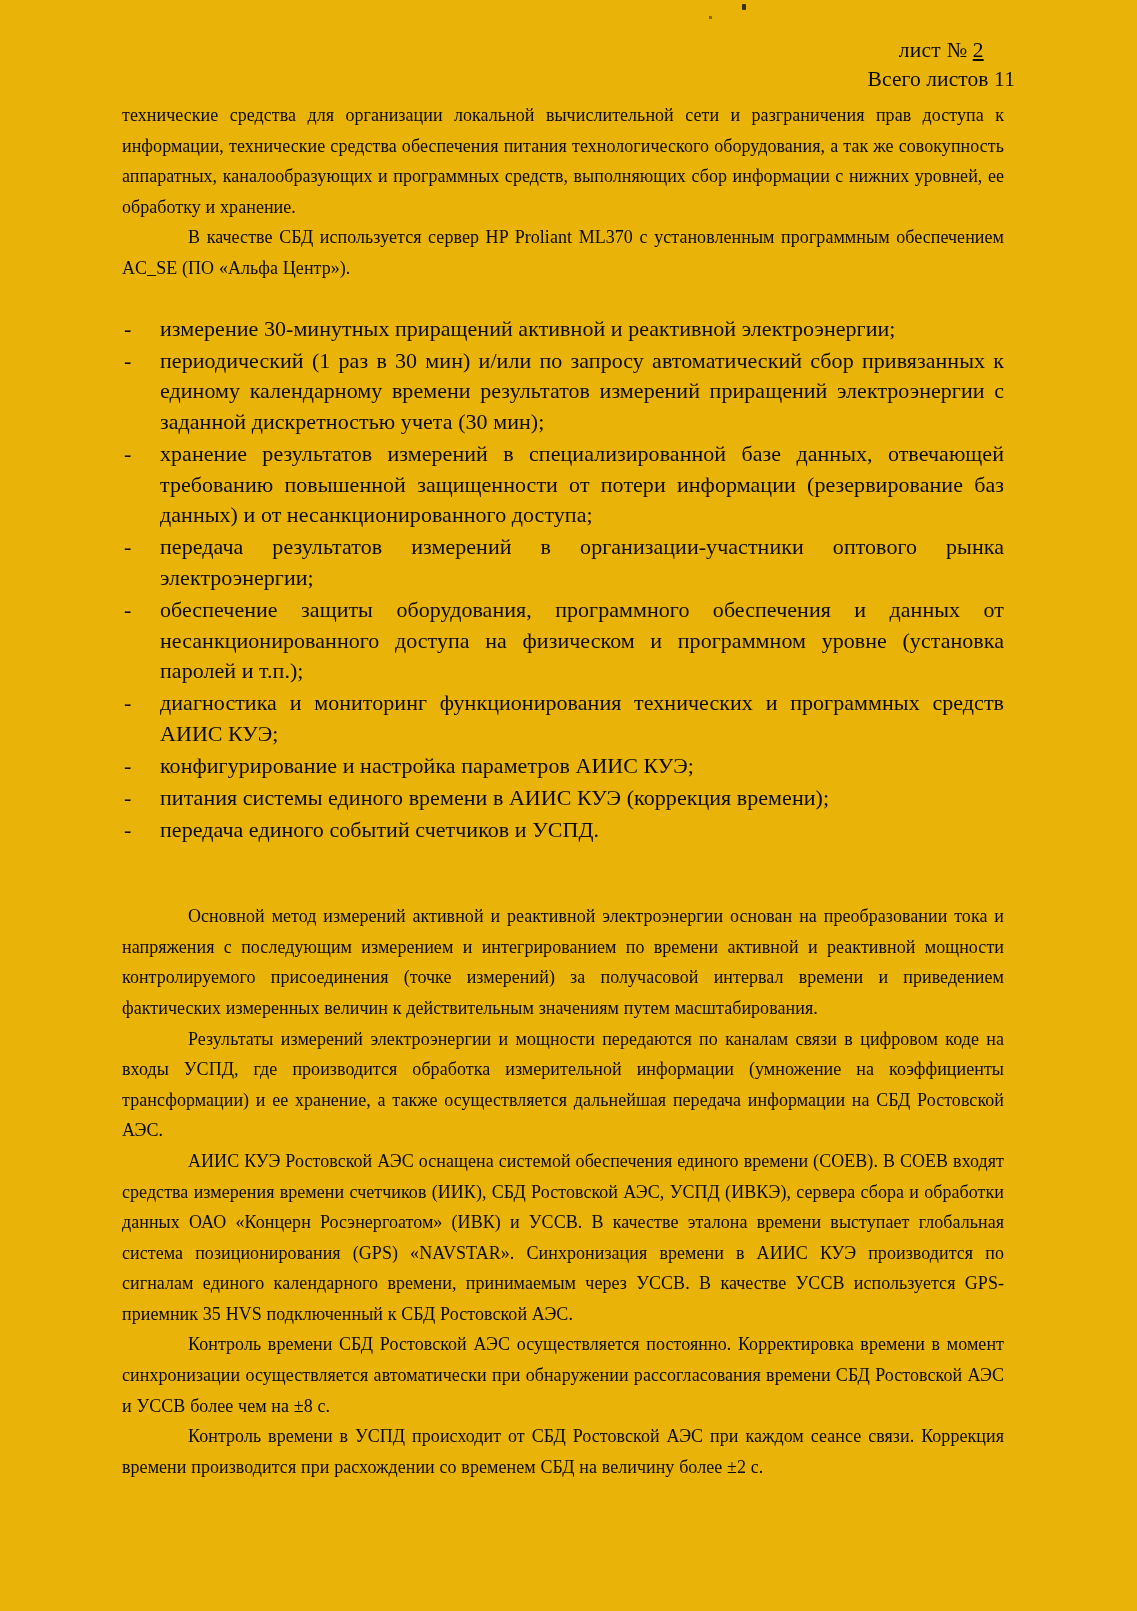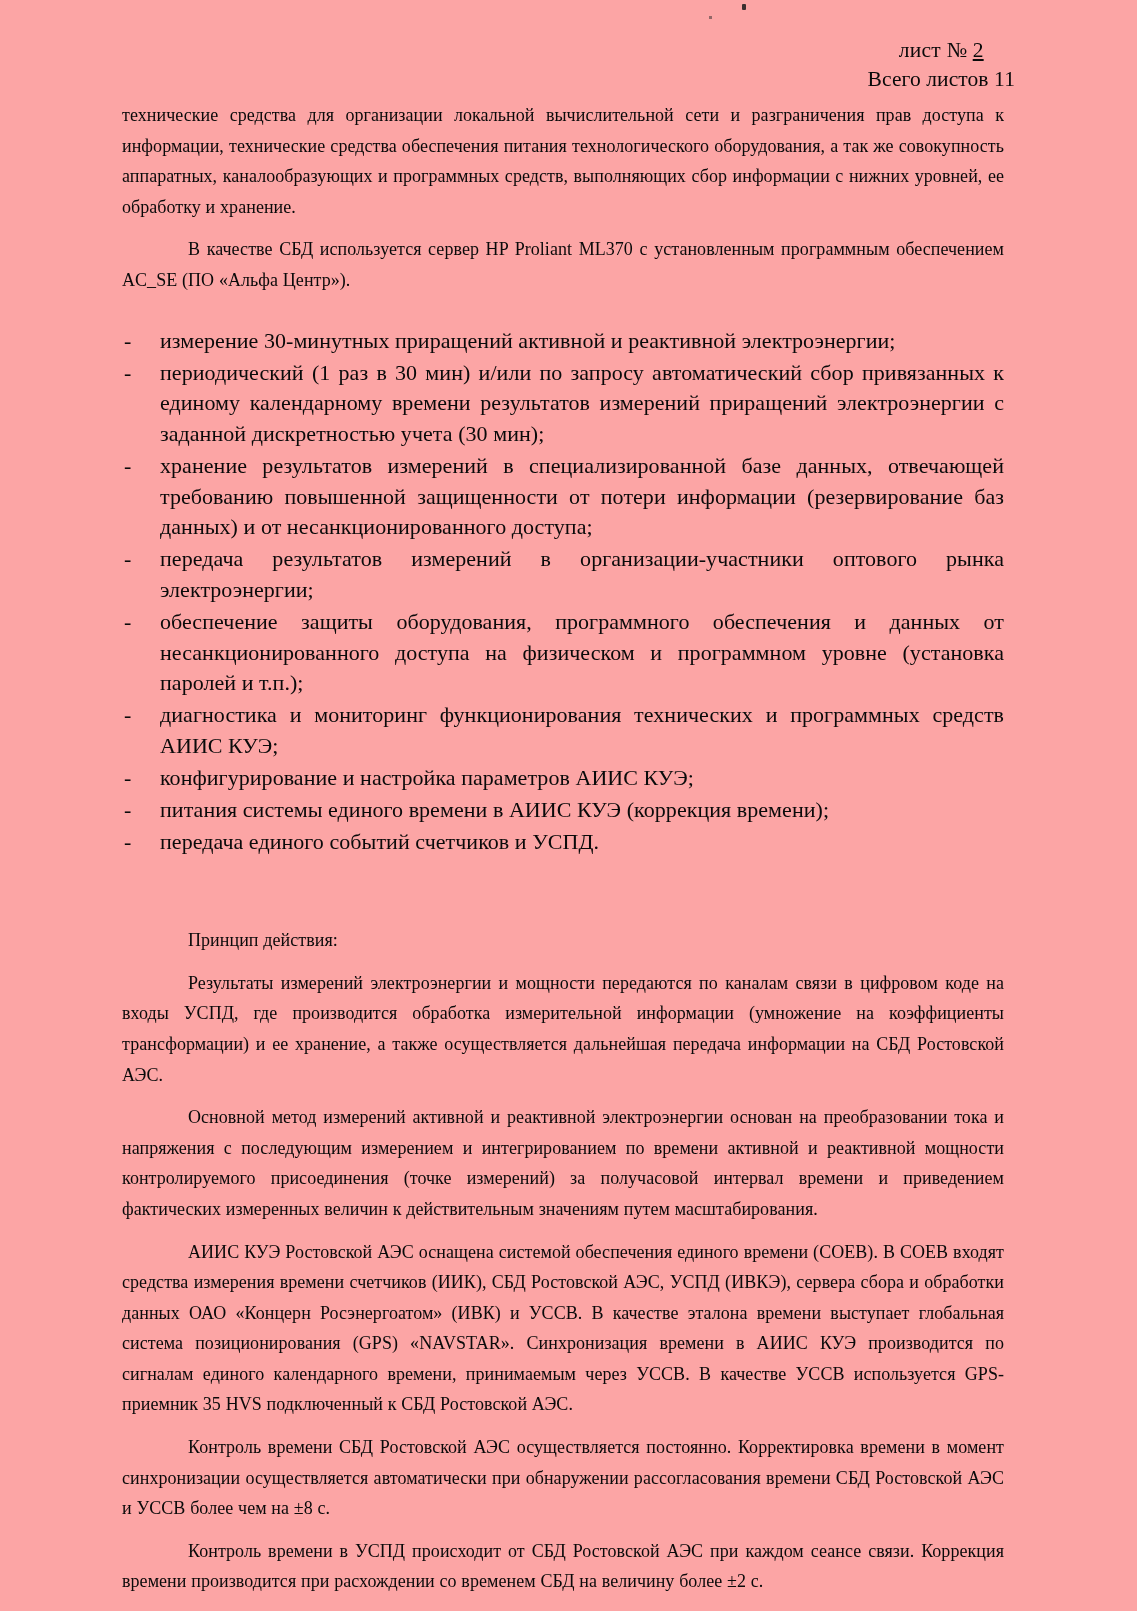--- a/index.html
+++ b/index.html
@@ -8,21 +8,21 @@
     background: #ffffff;
   }
   body {
     font-family: "Liberation Serif", "DejaVu Serif", serif;
     color: #0a0a0a;
   }
   .page {
     position: relative;
     width: 1137px;
     height: 1611px;
-    background: #fca5a5;
+    background: #eab308;
     overflow: hidden;
     box-sizing: border-box;
   }
   .speck {
     position: absolute;
     left: 742px;
     top: 4px;
     width: 4px;
     height: 6px;
     background: #1a1a1a;
@@ -71,21 +71,20 @@
     margin: 0;
     font-size: 18px;
     line-height: 30.6px;
     text-align: justify;
     text-indent: 0;
     letter-spacing: 0.05px;
     word-spacing: 0.2px;
   }
   p.indent {
     text-indent: 66px;
-    margin-top: 12px;
   }
   .gap-lg { height: 30px; }
   .gap-md { height: 24px; }
 
   ul.task-list {
     list-style: none;
     margin: 0;
     padding: 0;
   }
   ul.task-list li {
@@ -135,25 +134,24 @@
       <li><span class="dash">-</span><span>обеспечение защиты оборудования, программного обеспечения и данных от несанкционированного доступа на физическом и программном уровне (установка паролей и т.п.);</span></li>
       <li><span class="dash">-</span><span>диагностика и мониторинг функционирования технических и программных средств АИИС КУЭ;</span></li>
       <li><span class="dash">-</span><span>конфигурирование и настройка параметров АИИС КУЭ;</span></li>
       <li><span class="dash">-</span><span>питания системы единого времени в АИИС КУЭ (коррекция времени);</span></li>
       <li><span class="dash">-</span><span>передача единого событий счетчиков и УСПД.</span></li>
     </ul>
 
     <div class="gap-lg"></div>
     <div class="gap-md"></div>
 
-    <p class="body-par indent">Принцип действия:</p>
+
+    <p class="body-par indent">Основной метод измерений активной и реактивной электроэнергии основан на преобразовании тока и напряжения с последующим измерением и интегрированием по времени активной и реактивной мощности контролируемого присоединения (точке измерений) за получасовой интервал времени и приведением фактических измеренных величин к действительным значениям путем масштабирования.</p>
 
     <p class="body-par indent">Результаты измерений электроэнергии и мощности передаются по каналам связи в цифровом коде на входы УСПД, где производится обработка измерительной информации (умножение на коэффициенты трансформации) и ее хранение, а также осуществляется дальнейшая передача информации на СБД Ростовской АЭС.</p>
-
-    <p class="body-par indent">Основной метод измерений активной и реактивной электроэнергии основан на преобразовании тока и напряжения с последующим измерением и интегрированием по времени активной и реактивной мощности контролируемого присоединения (точке измерений) за получасовой интервал времени и приведением фактических измеренных величин к действительным значениям путем масштабирования.</p>
 
     <p class="body-par indent">АИИС КУЭ Ростовской АЭС оснащена системой обеспечения единого времени (СОЕВ). В СОЕВ входят средства измерения времени счетчиков (ИИК), СБД Ростовской АЭС, УСПД (ИВКЭ), сервера сбора и обработки данных ОАО «Концерн Росэнергоатом» (ИВК) и УССВ.  В качестве эталона времени выступает глобальная система позиционирования (GPS) «NAVSTAR». Синхронизация времени в АИИС КУЭ производится по сигналам единого календарного времени, принимаемым через УССВ. В качестве УССВ используется GPS-приемник 35 HVS подключенный к СБД Ростовской АЭС.</p>
 
     <p class="body-par indent">Контроль времени СБД Ростовской АЭС осуществляется постоянно. Корректировка времени в момент синхронизации осуществляется автоматически при обнаружении рассогласования времени СБД Ростовской АЭС и УССВ более чем на ±8 с.</p>
 
     <p class="body-par indent">Контроль времени в УСПД происходит от СБД Ростовской АЭС при каждом сеансе связи. Коррекция времени производится при расхождении со временем СБД на величину более ±2 с.</p>
 
   </div>
 </div>
 

